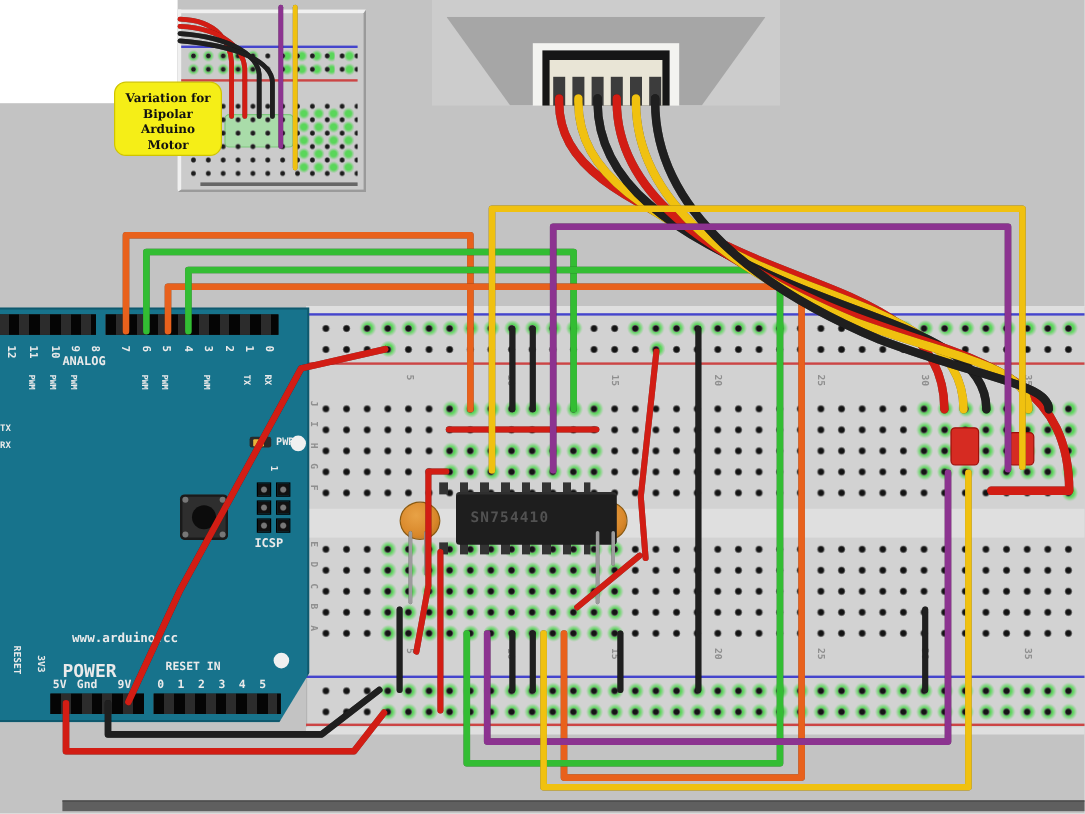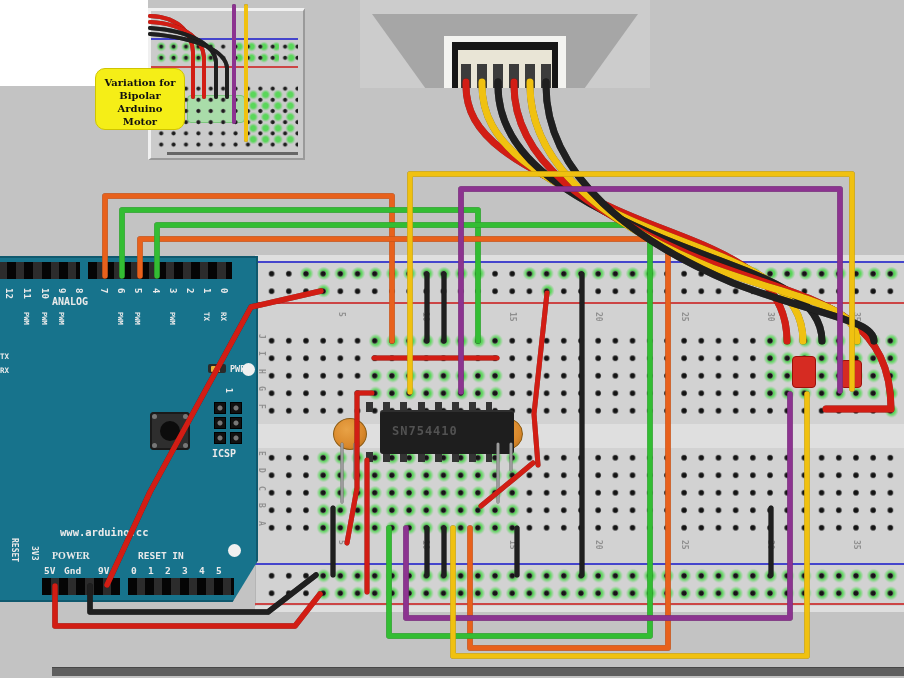--- a/index.html
+++ b/index.html
@@ -148,21 +148,21 @@
       <div class="abs" style="left:2px;top:2px;width:5px;height:5px;border-radius:50%;background:#777;"></div>
       <div class="abs" style="left:33px;top:2px;width:5px;height:5px;border-radius:50%;background:#777;"></div>
       <div class="abs" style="left:2px;top:31px;width:5px;height:5px;border-radius:50%;background:#777;"></div>
       <div class="abs" style="left:33px;top:31px;width:5px;height:5px;border-radius:50%;background:#777;"></div>
     </div>
 
     <span class="abs silk" style="left:84px;top:270px;font-size:10.5px;">www.arduino.cc</span>
 
     <span class="vtext silk" style="left:34px;top:282px;font-size:8px;">RESET</span>
     <span class="vtext silk" style="left:54px;top:290px;font-size:8px;">3V3</span>
-    <span class="abs silk" style="left:76px;top:294px;font-size:10px;font-family:Liberation Serif, serif;">POWER</span>
+    <span class="abs silk" style="left:76px;top:294px;font-size:15px;">POWER</span>
     <span class="abs silk" style="left:68px;top:309px;font-size:9.5px;">5V</span>
     <span class="abs silk" style="left:88px;top:309px;font-size:9.5px;">Gnd</span>
     <span class="abs silk" style="left:122px;top:309px;font-size:9.5px;">9V</span>
     <span class="abs silk" style="left:162px;top:294px;font-size:9.5px;">RESET IN</span>
     <span class="abs silk" style="left:155px;top:309px;font-size:9.5px;">0</span>
     <span class="abs silk" style="left:172px;top:309px;font-size:9.5px;">1</span>
     <span class="abs silk" style="left:189px;top:309px;font-size:9.5px;">2</span>
     <span class="abs silk" style="left:206px;top:309px;font-size:9.5px;">3</span>
     <span class="abs silk" style="left:223px;top:309px;font-size:9.5px;">4</span>
     <span class="abs silk" style="left:240px;top:309px;font-size:9.5px;">5</span>

